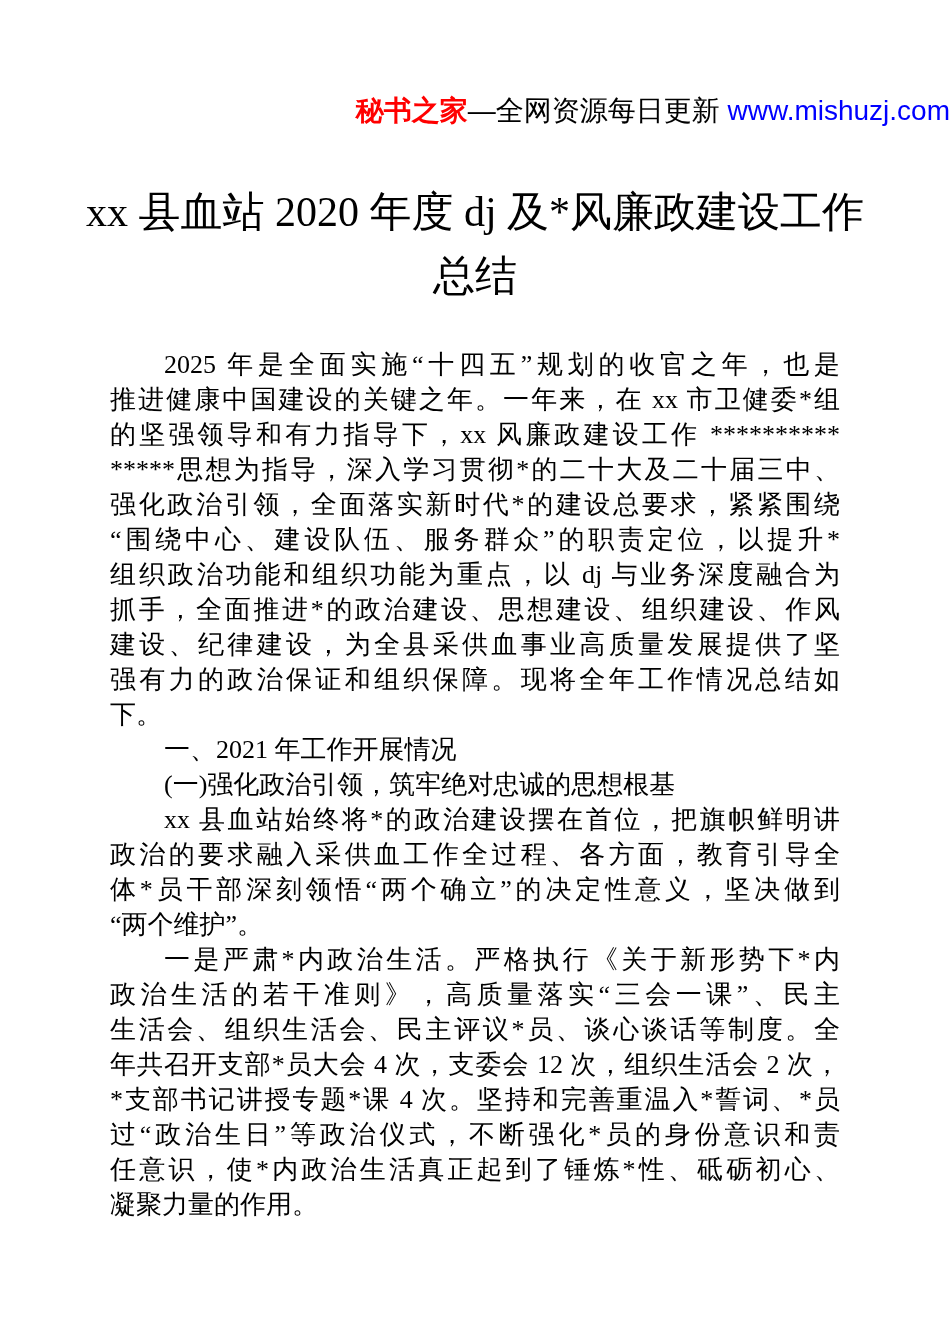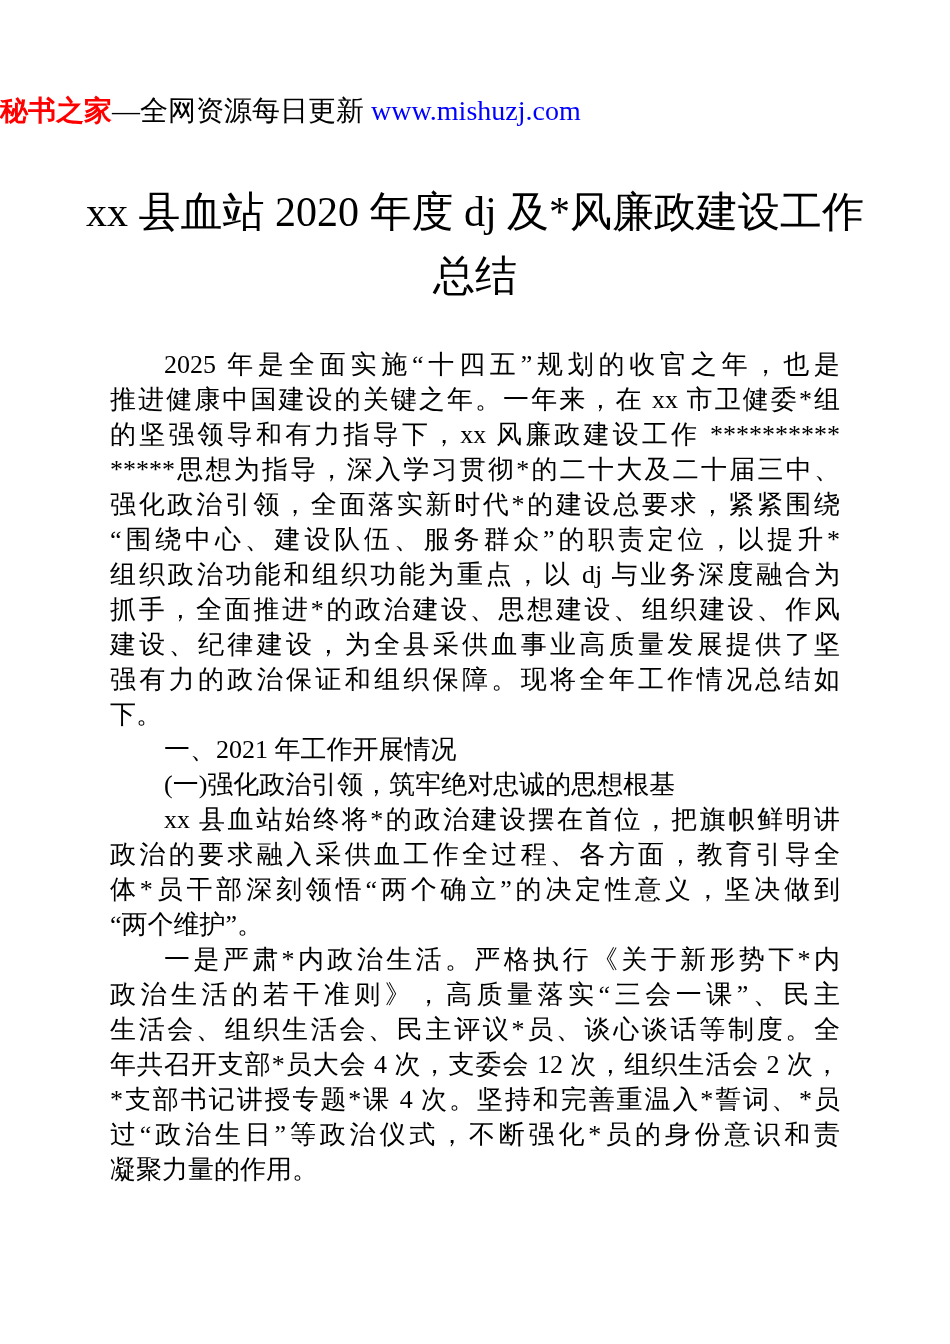--- a/index.html
+++ b/index.html
@@ -6,24 +6,24 @@
   body {
     width: 950px;
     height: 1344px;
     background: #ffffff;
     overflow: hidden;
     font-family: "Liberation Serif", sans-serif;
     color: #000000;
   }
   .header {
     margin-top: 96px;
-    text-align: left;
+    text-align: right;
     font-size: 28px;
     line-height: 30px;
-    font-family: Liberation Serif, serif;
+    font-family: Liberation Sans, sans-serif;
     white-space: nowrap;
   }
   .brand { font-weight: bold; }
   .title-block {
     margin-top: 54px;
     text-align: center;
     font-size: 42px;
     line-height: 64px;
     font-family: "Liberation Serif", sans-serif;
   }
@@ -77,16 +77,17 @@
       <div class="line j ind">xx 县血站始终将*的政治建设摆在首位，把旗帜鲜明讲</div>
       <div class="line j">政治的要求融入采供血工作全过程、各方面，教育引导全</div>
       <div class="line j">体*员干部深刻领悟“两个确立”的决定性意义，坚决做到</div>
       <div class="line">“两个维护”。</div>
       <div class="line j ind"><b>一是严肃*内政治生活。</b><span>严格执行《关于新形势下*内</span></div>
       <div class="line j">政治生活的若干准则》，高质量落实“三会一课”、民主</div>
       <div class="line j">生活会、组织生活会、民主评议*员、谈心谈话等制度。全</div>
       <div class="line j">年共召开支部*员大会 4 次，支委会 12 次，组织生活会 2 次，</div>
       <div class="line j">*支部书记讲授专题*课 4 次。坚持和完善重温入*誓词、*员</div>
       <div class="line j">过“政治生日”等政治仪式，不断强化*员的身份意识和责</div>
+      <div class="line j">任意识，使*内政治生活真正起到了锤炼*性、砥砺初心、</div>
       <div class="line">凝聚力量的作用。</div>
     </div>
 
 </div>
 
 </body></html>

